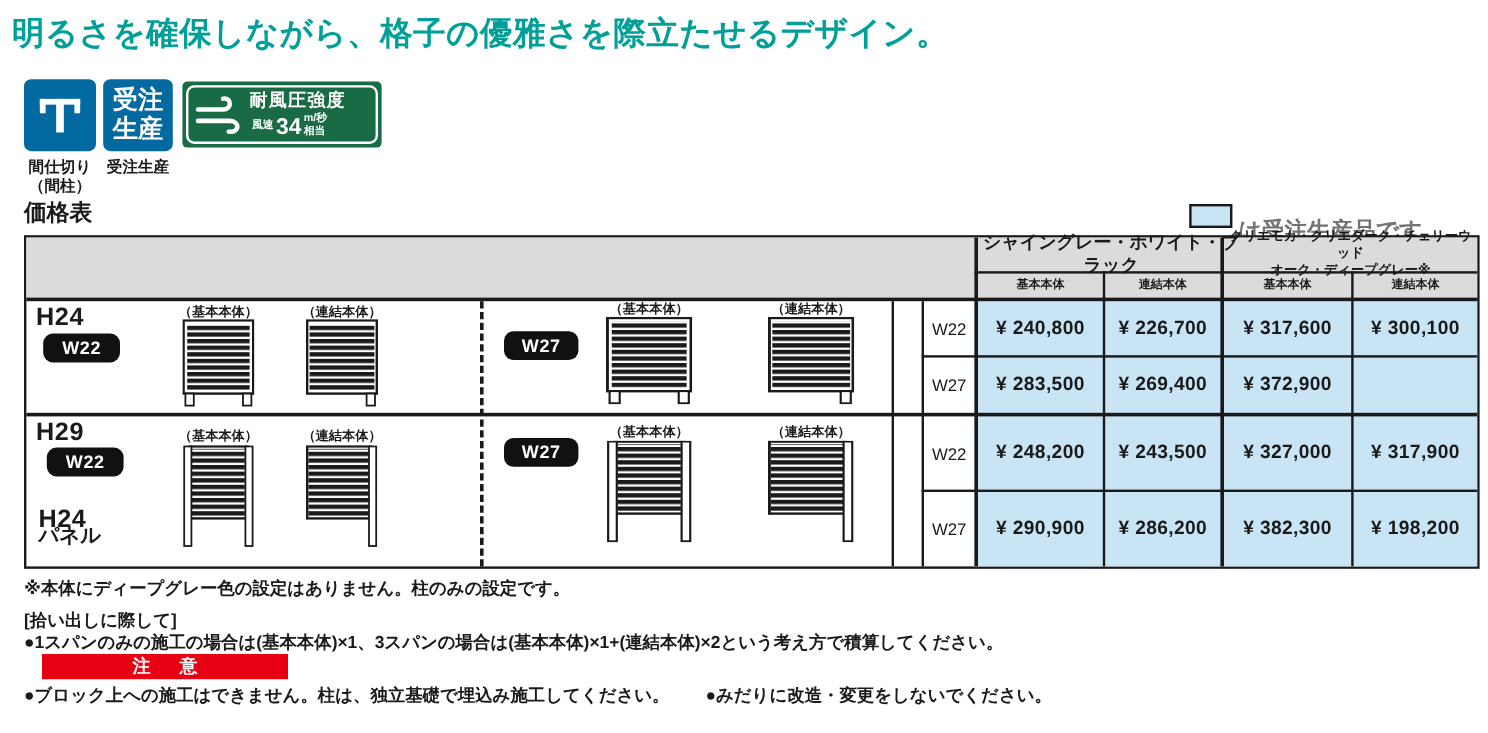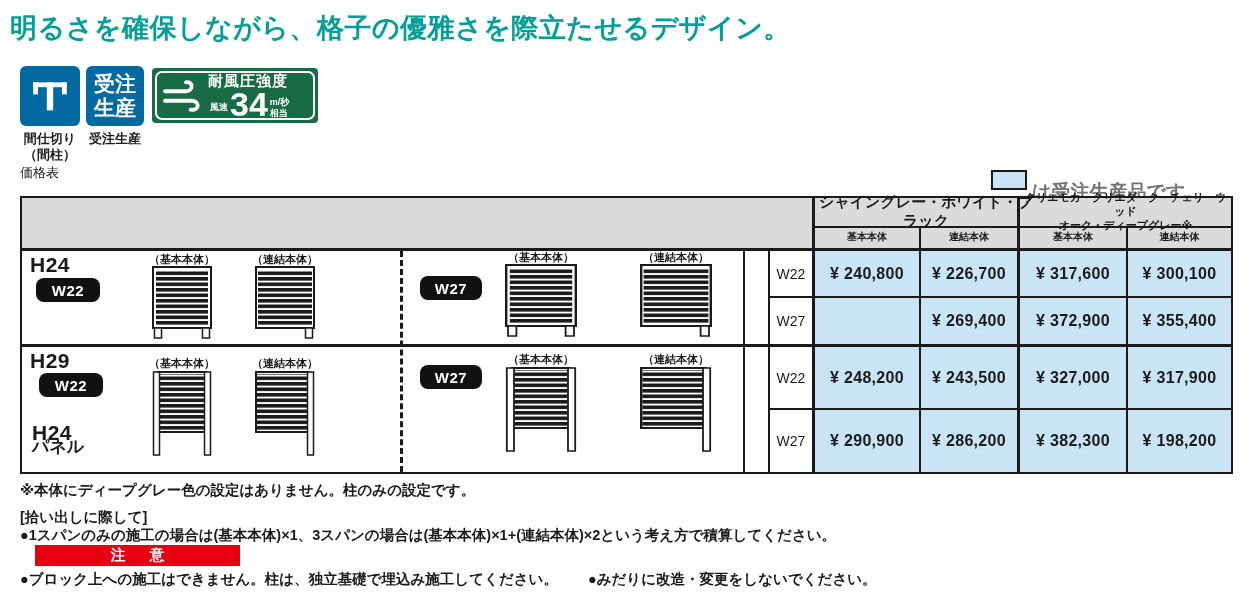--- a/index.html
+++ b/index.html
@@ -14,24 +14,24 @@
   
   .sq-icon{width:60px;height:60px;background:#0369a1;border-radius:6px;}
   .icon-order-text{color:#fff;font-weight:bold;font-size:21px;line-height:1.16;text-align:center;}
   .icon-caption{font-size:13px;font-weight:bold;text-align:center;line-height:16px;}
   .wind-badge{left:152px;top:68px;width:166px;height:55px;background:#186B45;border-radius:4px;padding:3px;box-sizing:border-box;}
   .wind-inner{border:2px solid #fff;border-radius:7px;height:100%;box-sizing:border-box;display:flex;align-items:center;}
   .wind-text{margin-left:4px;}
   .wind-title{color:#fff;font-weight:bold;font-size:15px;letter-spacing:1px;line-height:1;white-space:nowrap;}
   .wind-row{display:flex;align-items:flex-end;margin-top:2px;}
   .wind-prefix{color:#fff;font-size:9px;font-weight:bold;margin:0 2px 4px 2px;}
-  .wind-value{color:#fff;font-size:34px;font-weight:bold;line-height:.85;}
+  .wind-value{color:#fff;font-size:19px;font-weight:bold;line-height:.85;}
   .wind-units{color:#fff;font-size:9px;font-weight:bold;line-height:1.2;margin-left:2px;}
   
-  .price-title{left:20px;top:164px;font-size:13px;font-weight:normal;}
+  .price-title{left:20px;top:164px;font-size:19px;font-weight:bold;}
   .legend-swatch{left:991px;top:170px;width:36px;height:20px;background:#C8E4F5;border:2px solid #1a1a1a;box-sizing:border-box;}
   .legend-text{left:1032px;top:179px;font-size:19px;font-weight:bold;color:#737373;white-space:nowrap;}
   
   .ptable{left:20px;top:196px;width:1213px;height:278px;border:2px solid #1a1a1a;background:#fff;box-sizing:border-box;}
   .thead-bg{left:0;top:0;width:1209px;height:50px;background:#DBDBDD;}
   .price-bg{left:790px;top:53px;width:419px;height:221px;background:#C8E4F5;}
   .ln{background:#1a1a1a;}
   .gh{font-weight:bold;text-align:center;}
   .g1{left:793px;top:0;width:222px;height:28px;font-size:15px;}
   .g2{left:998px;top:0;width:211px;height:28px;font-size:11px;line-height:1.25;flex-direction:column;}
@@ -162,23 +162,23 @@
 
     <div class="abs wcell r1 center">W22</div>
     <div class="abs wcell r2 center">W27</div>
     <div class="abs wcell r3 center">W22</div>
     <div class="abs wcell r4 center">W27</div>
 
     <div class="abs pcell r1 c1 center">¥ 240,800</div>
     <div class="abs pcell r1 c2 center">¥ 226,700</div>
     <div class="abs pcell r1 c3 center">¥ 317,600</div>
     <div class="abs pcell r1 c4 center">¥ 300,100</div>
+    <div class="abs pcell r2 c1 center">¥ 283,500</div>
     <div class="abs pcell r2 c2 center">¥ 269,400</div>
     <div class="abs pcell r2 c3 center">¥ 372,900</div>
-    <div class="abs pcell r2 c4 center">¥ 355,400</div>
     <div class="abs pcell r3 c1 center">¥ 248,200</div>
     <div class="abs pcell r3 c2 center">¥ 243,500</div>
     <div class="abs pcell r3 c3 center">¥ 327,000</div>
     <div class="abs pcell r3 c4 center">¥ 317,900</div>
     <div class="abs pcell r4 c1 center">¥ 290,900</div>
     <div class="abs pcell r4 c2 center">¥ 286,200</div>
     <div class="abs pcell r4 c3 center">¥ 382,300</div>
     <div class="abs pcell r4 c4 center">¥ 198,200</div>
 
     <div class="abs hlabel" style="left:8px;top:55px;">H24</div>

